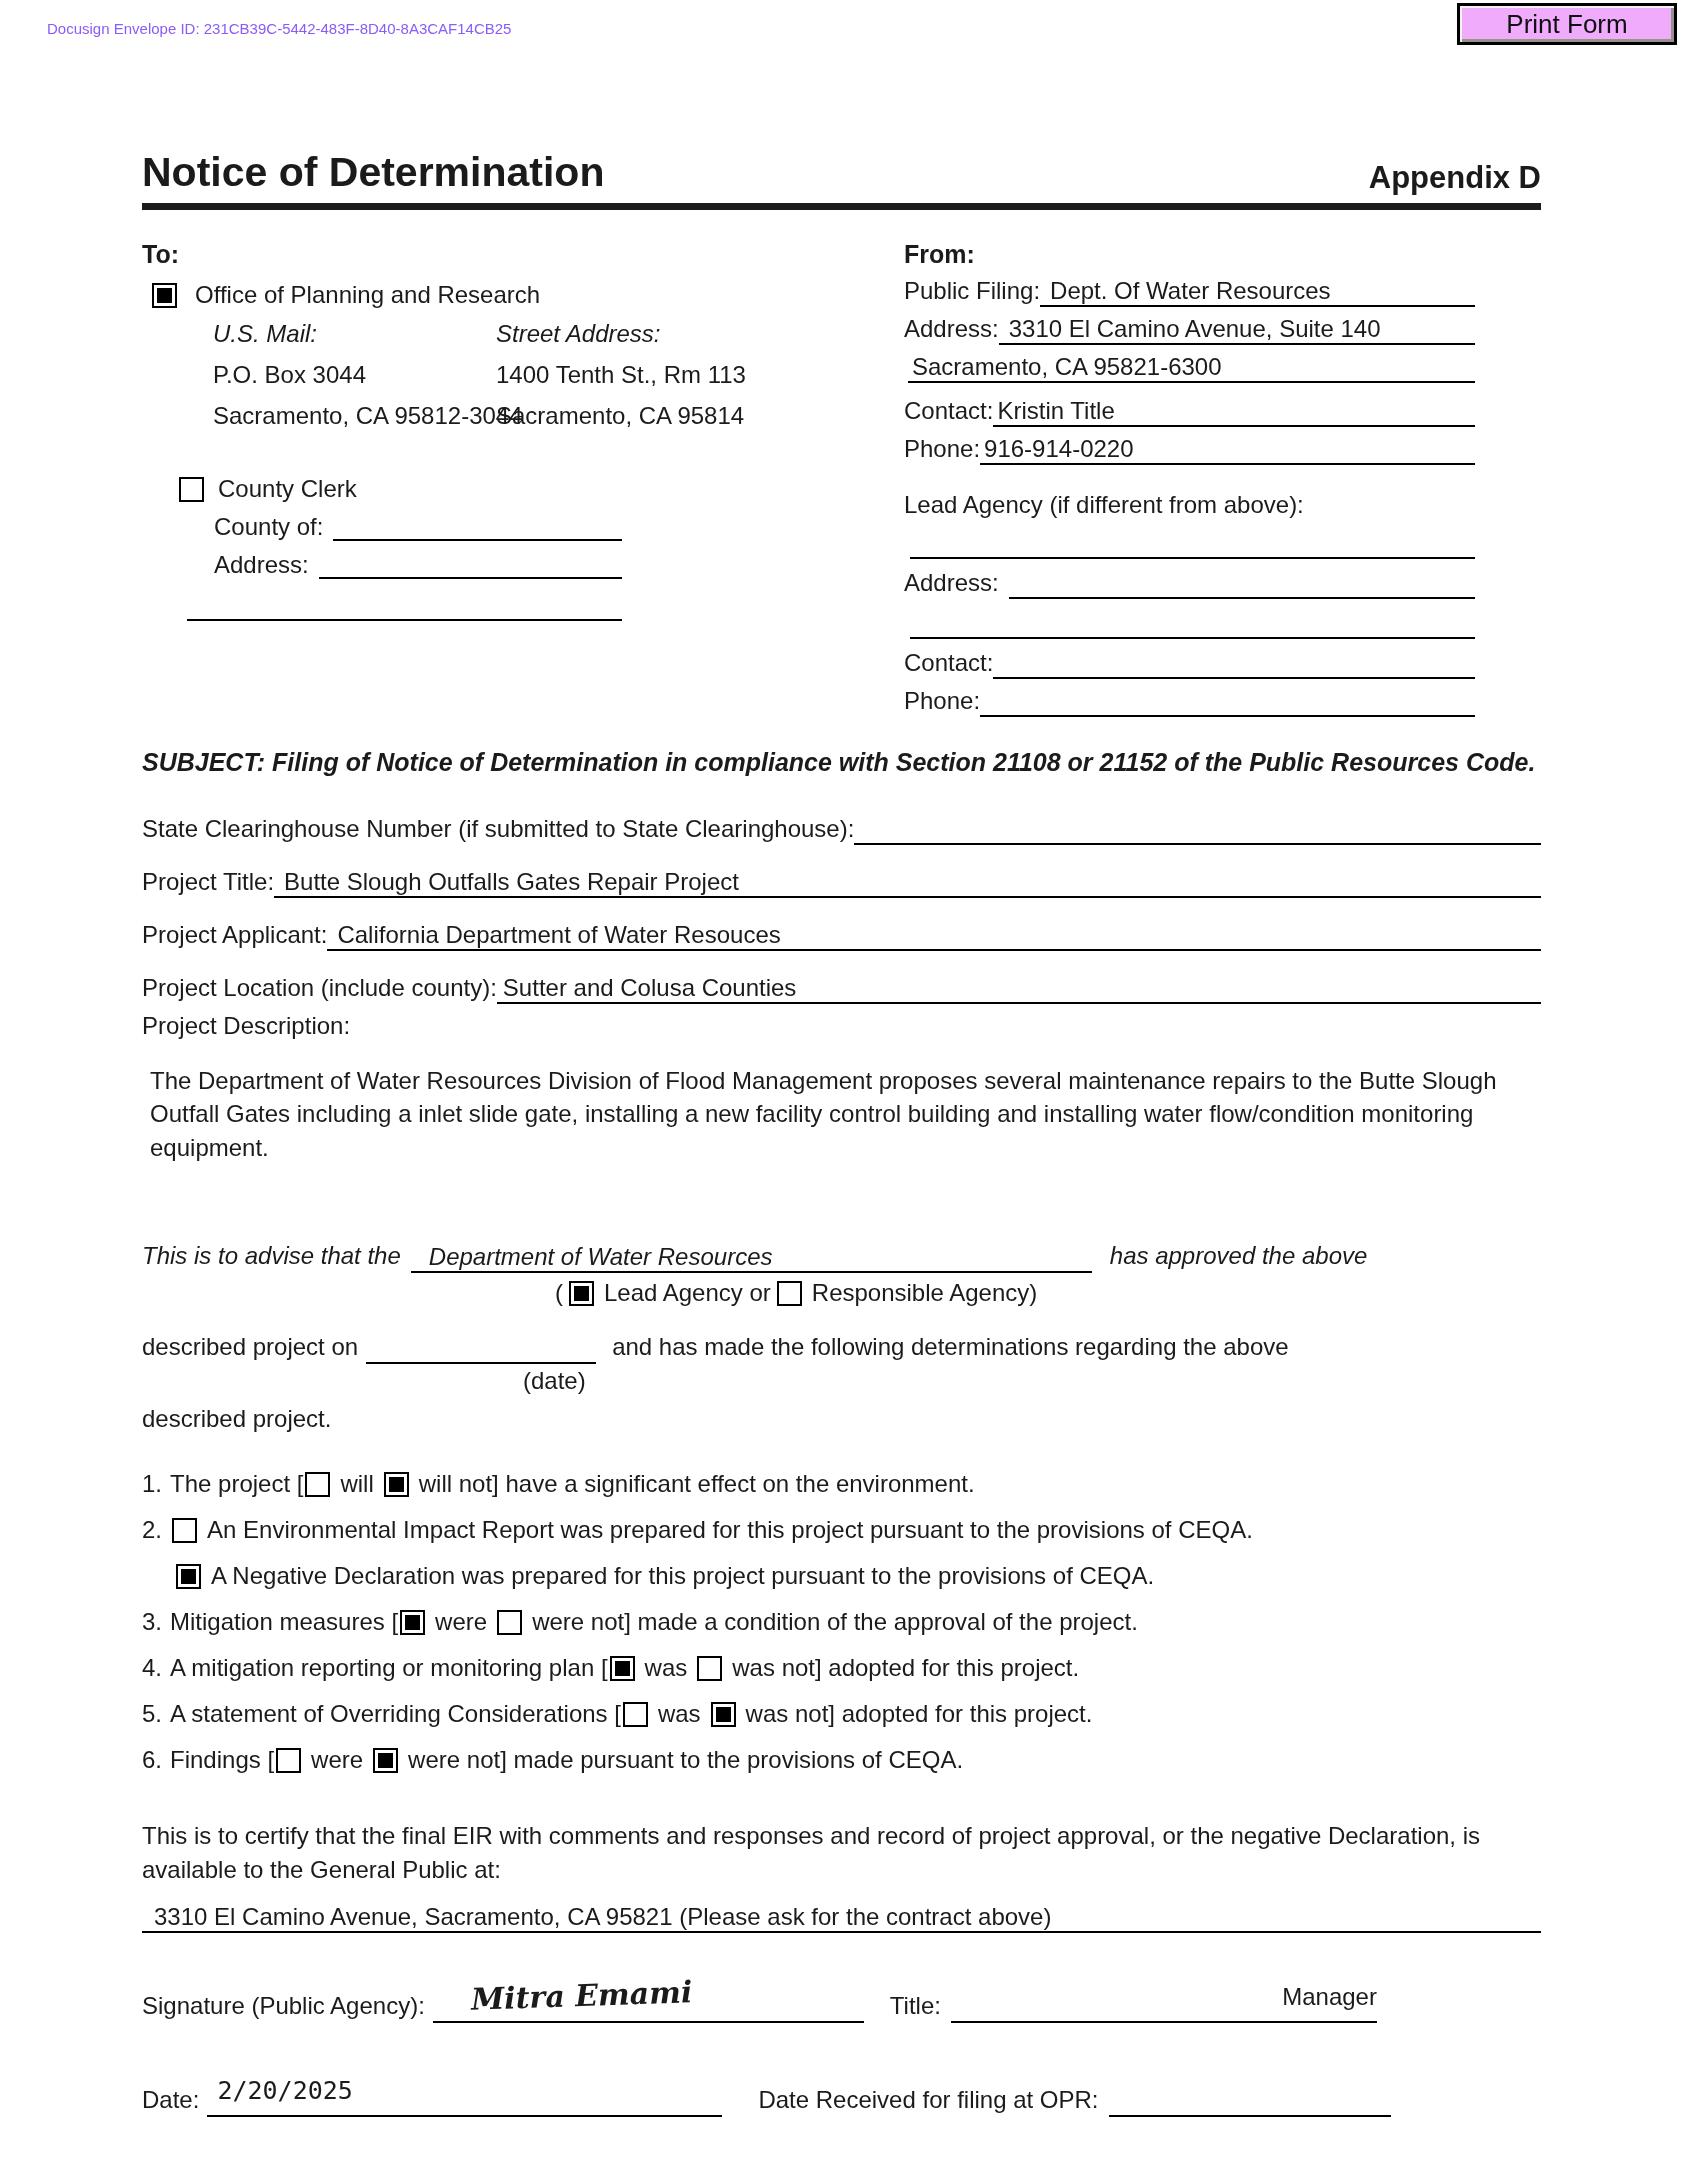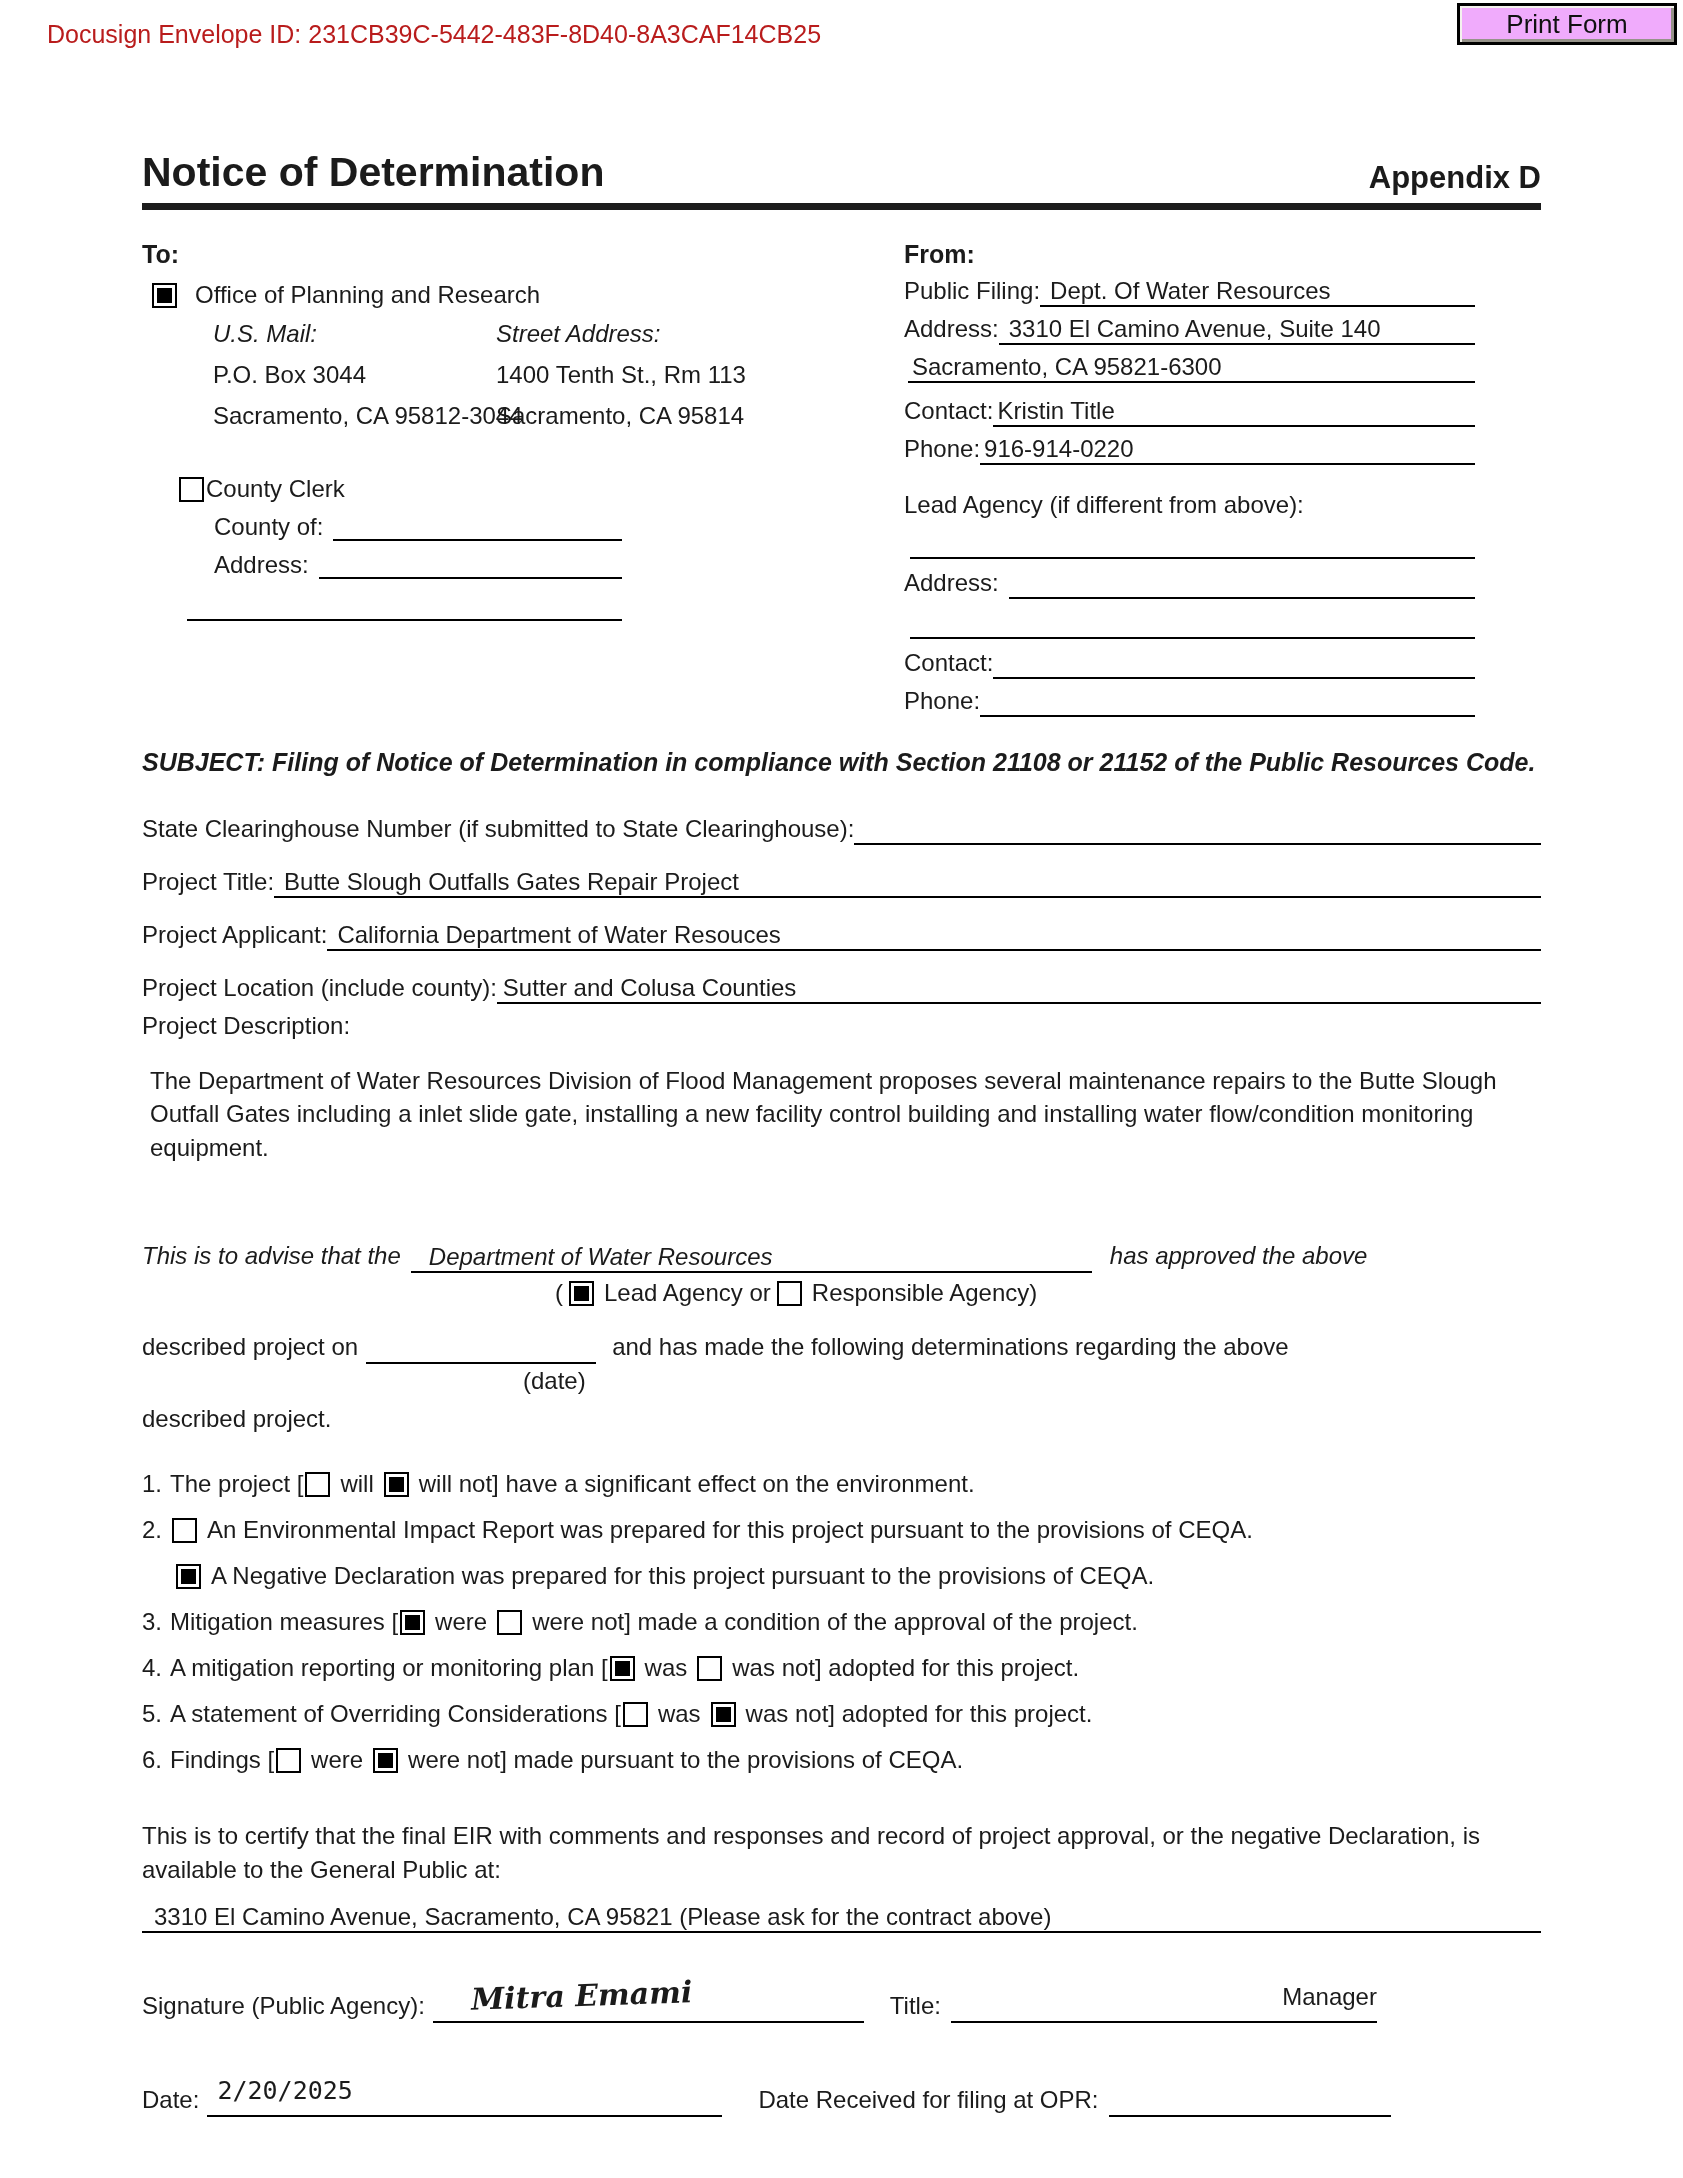--- a/index.html
+++ b/index.html
@@ -1,20 +1,20 @@
 <!DOCTYPE html>
 <html><head>
 <meta charset="utf-8">
 <style>
   html,body { margin:0; padding:0; background:#e8e8e8; }
   .page {
     position:relative; width:1683px; height:2178px; background:#ffffff;
     font-family:"Liberation Sans", sans-serif; color:#1b1b1b; overflow:hidden;
   }
-  .doc-id { position:absolute; top:20px; left:47px; font-size:25px; color:#b91c1c; }
+  .doc-id { position:absolute; top:20px; left:47px; font-size:15px; color:#8b5cf6; }
   .print-btn {
     position:absolute; top:3px; right:6px; width:220px; height:42px;
     background:#f0abfc; border:3px solid #000; box-sizing:border-box;
     box-shadow: inset 2px 2px 0 #f4f2ee, inset -3px -3px 0 #96938a;
     font-size:26px; color:#111; display:flex; align-items:center; justify-content:center;
     cursor:pointer;
   }
   .content { position:absolute; left:142px; right:142px; top:149px; font-size:24px; }
 
   .title-row { display:flex; justify-content:space-between; align-items:flex-end;
@@ -35,21 +35,21 @@
   .line { border-bottom:2px solid #000; }
   .fill { flex:1; }
   .val { padding:0 0 2px 10px; white-space:nowrap; }
 
   
   .opr-row { display:flex; gap:18px; align-items:center; margin:12px 0 10px 10px; }
   .addr-grid { margin-left:71px; display:grid; grid-template-columns:283px auto; row-gap:11px; }
   .addr-grid .hdr { font-style:italic; }
   .addr-grid span { white-space:nowrap; line-height:30px; }
   .county { margin-left:37px; margin-top:44px; width:443px; }
-  .county-row { display:flex; gap:2px; align-items:center; }
+  .county-row { display:flex; gap:14px; align-items:center; }
   .crow { display:flex; align-items:flex-end; margin-left:35px; height:38px; }
   .cblank { margin-left:8px; margin-top:34px; height:6px; }
 
   
   .frow { display:flex; align-items:flex-end; height:38px; }
   .frow .lbl { white-space:nowrap; padding-bottom:2px; }
   .lead-label { margin-top:26px; }
   .fblank { margin-left:6px; margin-top:30px; height:8px; }
 
   .subject { margin-top:28px; font-size:25px; font-weight:bold; font-style:italic;

